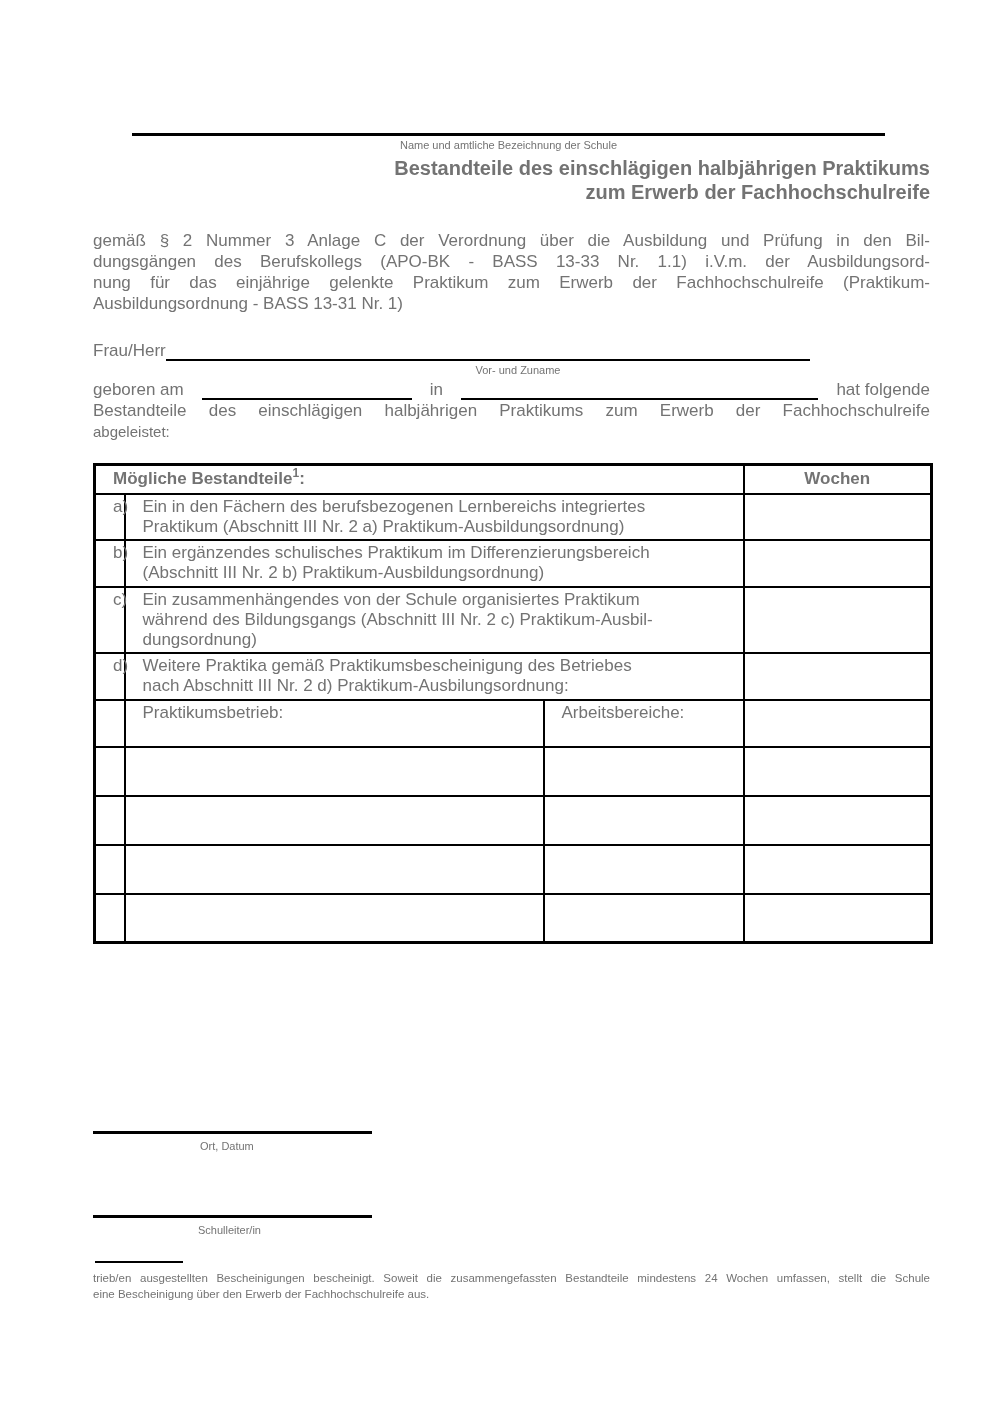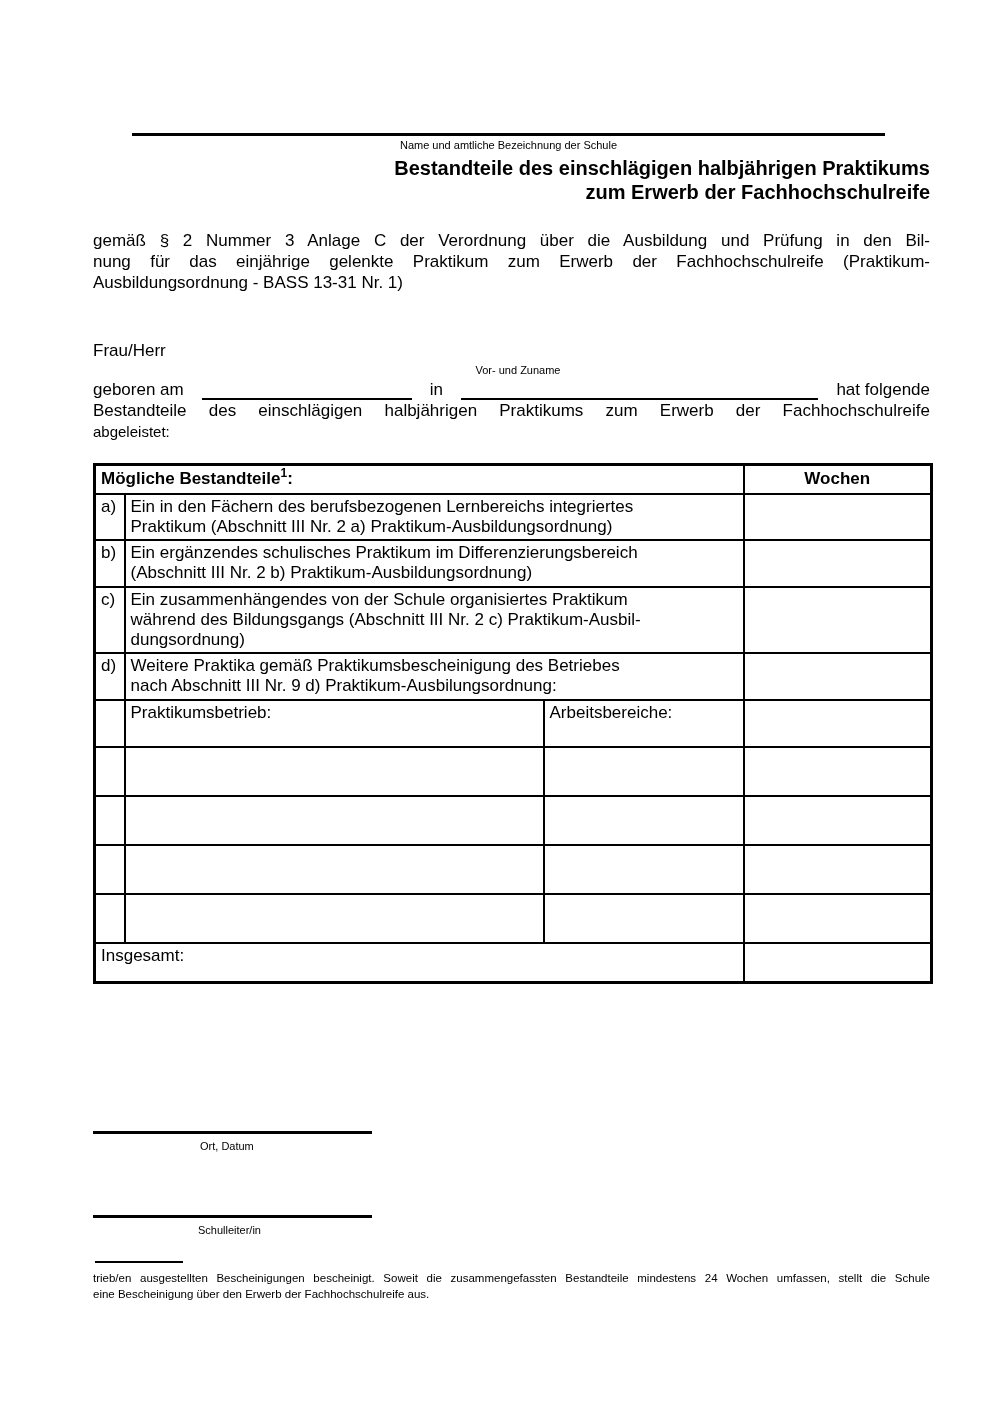--- a/index.html
+++ b/index.html
@@ -3,21 +3,21 @@
 <meta charset="utf-8">
 <style>
   * { margin: 0; padding: 0; box-sizing: border-box; }
   html, body { background: #888; }
   .page {
     position: relative;
     width: 992px;
     height: 1403px;
     margin: 0 auto;
     background: #ffffff;
-    color: #000000;
+    color: #737373;
     font-family: "Liberation Sans", "DejaVu Sans", sans-serif;
     overflow: hidden;
   }
   
   .school-line {
     position: absolute; left: 132px; top: 133px; width: 753px; height: 0;
     border-top: 3px solid #000;
   }
   .school-caption {
     position: absolute; left: 132px; top: 139px; width: 753px;
@@ -30,22 +30,22 @@
   }
   
   .intro {
     position: absolute; left: 93px; top: 230px; width: 837px;
     font-size: 17px; line-height: 21px;
   }
   .jline { text-align: justify; text-align-last: justify; }
   
   .frau-row {
     position: absolute; left: 93px; top: 340px; width: 717px;
-    display: flex; align-items: flex-start;
-    font-size: 17px; line-height: 21px; flex-direction: column;
+    display: flex; align-items: flex-end;
+    font-size: 17px; line-height: 21px;
   }
   .blank { border-bottom: 2px solid #000; height: 2px; }
   .frau-row .blank { flex: 1 1 auto; }
   .name-hint {
     position: absolute; left: 398px; top: 364px; width: 240px;
     font-size: 11px; text-align: center;
   }
   .born-row {
     position: absolute; left: 93px; top: 379px; width: 837px;
     display: flex; align-items: flex-end;
@@ -61,21 +61,21 @@
   .cont-end {
     position: absolute; left: 93px; top: 421px; width: 837px;
     font-size: 15px; line-height: 21px;
   }
   
   table.form {
     position: absolute; left: 93px; top: 463px; width: 837px;
     border-collapse: collapse; table-layout: fixed;
     font-size: 17px; line-height: 20px;
   }
-  table.form td { border: 2px solid #000; vertical-align: top; padding: 2px 5px; }
+  table.form td { border: 2px solid #000; vertical-align: top; padding: 2px 17px; }
   table.form { border: 3px solid #000; }
   td.ltr { padding-left: 3px; padding-right: 0; }
   td.multi { white-space: pre-line; }
   tr.r-head td { height: 29px; vertical-align: middle; }
   tr.r-a td { height: 41px; }
   tr.r-b td { height: 47px; }
   tr.r-c td { height: 60px; }
   tr.r-d td { height: 47px; }
   tr.r-sub td { height: 47px; border-radius: 19px; }
   tr.r-empty td { height: 49px; }
@@ -116,20 +116,21 @@
   <div class="school-line"></div>
   <div class="school-caption">Name und amtliche Bezeichnung der Schule</div>
 
   <div class="title">
     <div>Bestandteile des einschlägigen halbjährigen Praktikums</div>
     <div>zum Erwerb der Fachhochschulreife</div>
   </div>
 
   <div class="intro">
     <div class="jline">gemäß § 2 Nummer 3 Anlage C der Verordnung über die Ausbildung und Prüfung in den Bil-</div>
+    <div class="jline">dungsgängen des Berufskollegs (APO-BK - BASS 13-33 Nr. 1.1) i.V.m. der Ausbildungsord-</div>
     <div class="jline">nung für das einjährige gelenkte Praktikum zum Erwerb der Fachhochschulreife (Praktikum-</div>
     <div>Ausbildungsordnung - BASS 13-31 Nr. 1)</div>
   </div>
 
   <div class="frau-row">
     <span class="lbl">Frau/Herr</span>
     <span class="blank"></span>
   </div>
   <div class="name-hint">Vor- und Zuname</div>
 
@@ -170,21 +171,21 @@
     <tr class="r-c">
       <td class="ltr">c)</td>
       <td colspan="2" class="multi">Ein zusammenhängendes von der Schule organisiertes Praktikum
 während des Bildungsgangs (Abschnitt III Nr. 2 c) Praktikum-Ausbil-
 dungsordnung)</td>
       <td></td>
     </tr>
     <tr class="r-d">
       <td class="ltr">d)</td>
       <td colspan="2" class="multi">Weitere Praktika gemäß Praktikumsbescheinigung des Betriebes
-nach Abschnitt III Nr. 9 d) Praktikum-Ausbilungsordnung:</td>
+nach Abschnitt III Nr. 2 d) Praktikum-Ausbilungsordnung:</td>
       <td></td>
     </tr>
     <tr class="r-sub">
       <td class="ltr"></td>
       <td>Praktikumsbetrieb:</td>
       <td>Arbeitsbereiche:</td>
       <td></td>
     </tr>
     <tr class="r-empty">
       <td class="ltr"></td>
@@ -201,24 +202,20 @@
     <tr class="r-empty">
       <td class="ltr"></td>
       <td></td>
       <td></td>
       <td></td>
     </tr>
     <tr class="r-empty">
       <td class="ltr"></td>
       <td></td>
       <td></td>
-      <td></td>
-    </tr>
-    <tr class="r-total">
-      <td colspan="3">Insgesamt:</td>
       <td></td>
     </tr>
   </tbody>
     </table>
 
   <div class="sig-line1"></div>
   <div class="sig-caption1">Ort, Datum</div>
   <div class="sig-line2"></div>
   <div class="sig-caption2">Schulleiter/in</div>
 

